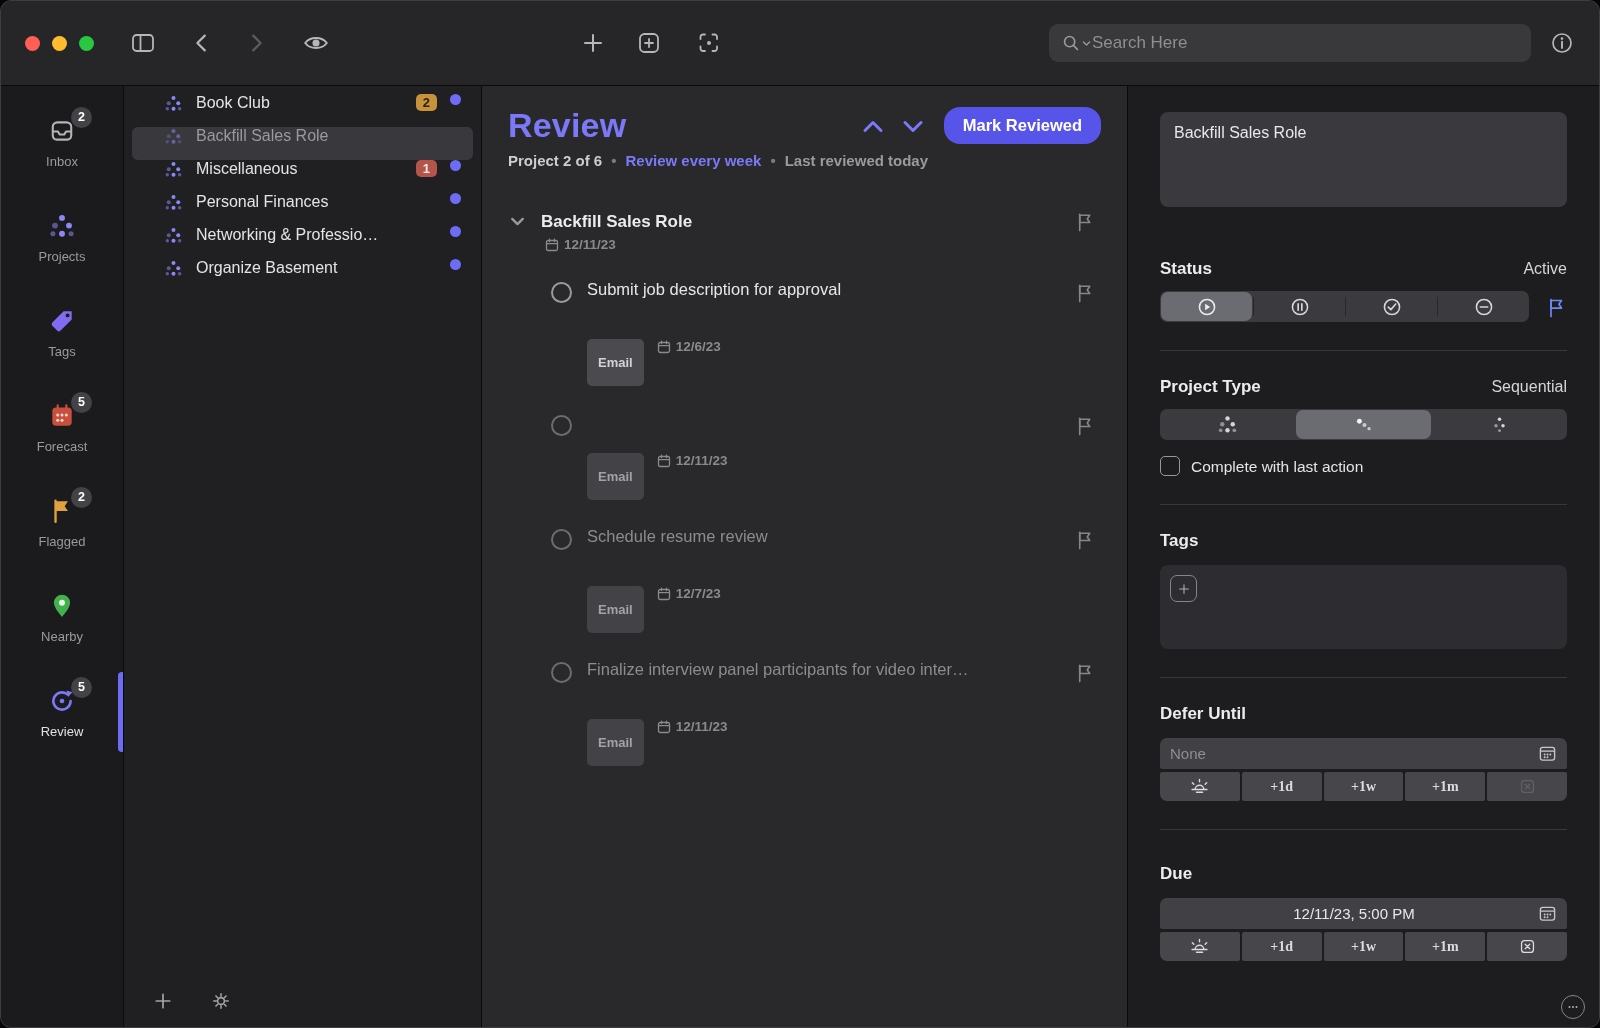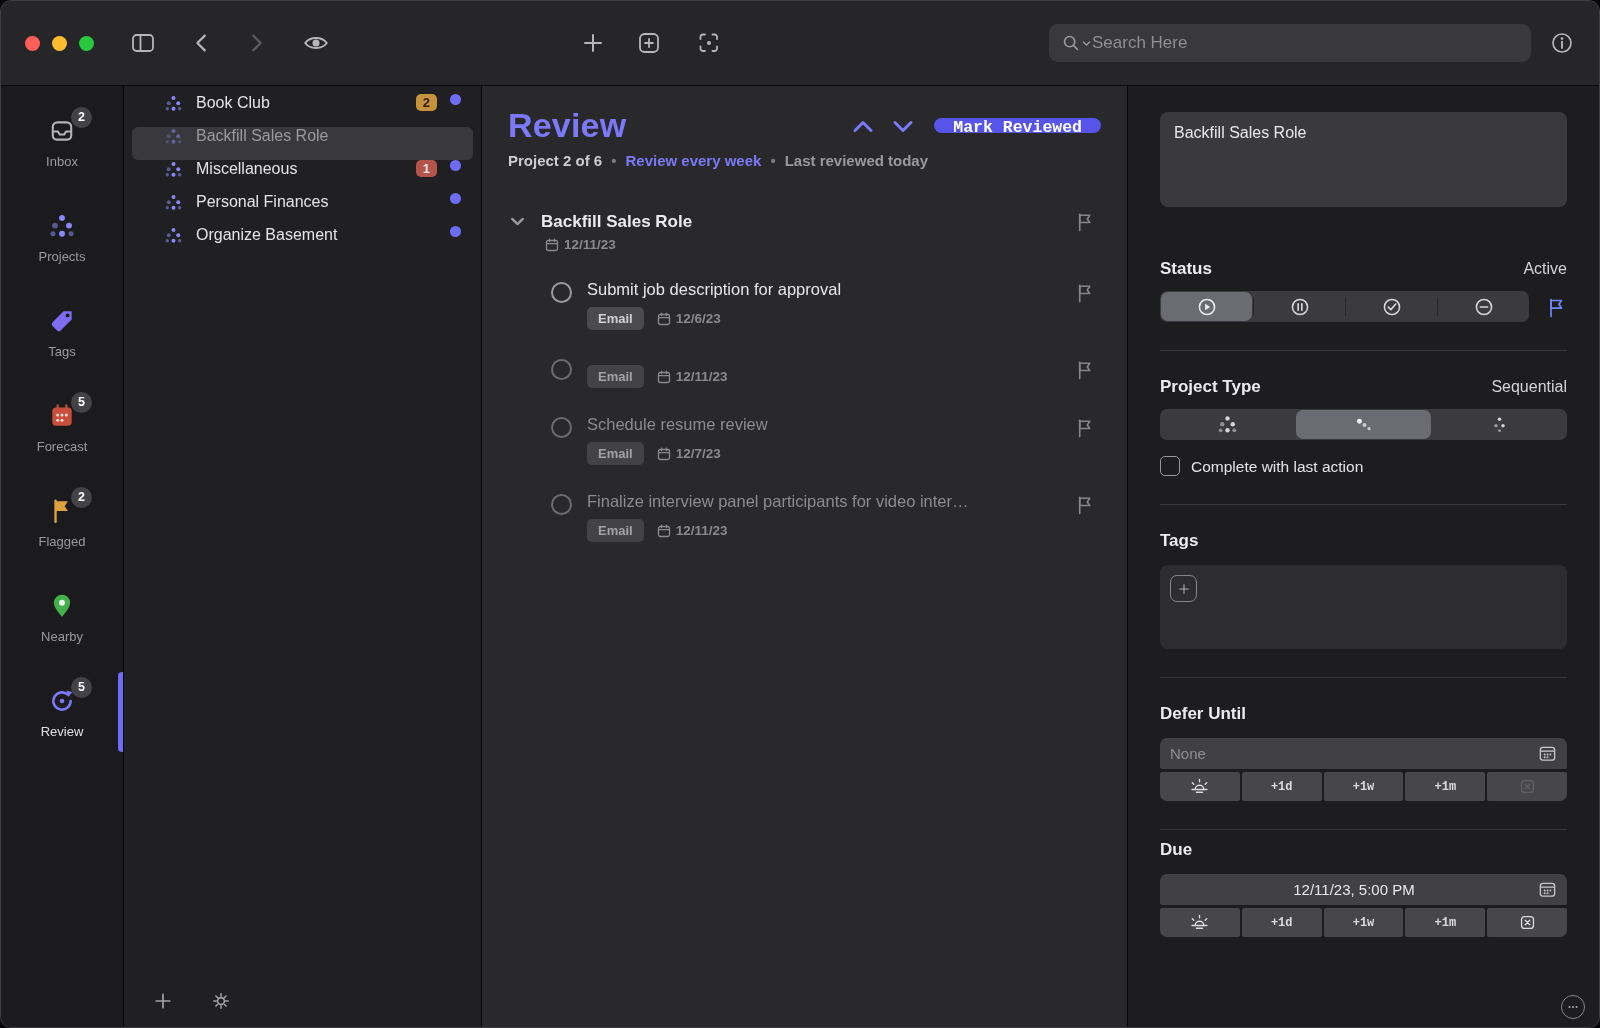--- a/index.html
+++ b/index.html
@@ -44,39 +44,39 @@
   .proj-icon { color:#8a88f8; flex:0 0 19px; }
   .proj-row.selected .proj-icon { opacity:.55; }
   .proj-footer { margin-top:auto; height:52px; display:flex; align-items:center; gap:36px; padding:0 28px; color:#a4a4a8; }
 
   
   .main { flex:1; background:#29292c; padding:20px 26px 0 26px; min-width:0; position:relative; }
   .main-header { display:flex; align-items:center; }
   .main-title { font-size:34px; font-weight:800; color:#7b79f7; letter-spacing:.2px; }
   .nav-chevrons { margin-left:auto; display:flex; gap:10px; align-items:center; }
   .nav-btn { background:none; border:none; color:#7b79f7; padding:0; display:flex; cursor:default; }
-  .mark-btn { margin-left:16px; height:15px; padding:0 19px; border:none; border-radius:16px; background:#5755e9; color:#fff; font-size:16.5px; font-weight:700; font-family:Liberation Mono, monospace; cursor:default; }
+  .mark-btn { margin-left:16px; height:37px; padding:0 19px; border:none; border-radius:16px; background:#5755e9; color:#fff; font-size:16.5px; font-weight:700; font-family:Liberation Sans, sans-serif; cursor:default; }
   .subtitle { margin-top:7px; display:flex; gap:9px; align-items:center; font-size:15px; font-weight:600; }
   .sub-count { color:#cdcdd1; } .sub-sep { color:#7a7a7e; } .sub-freq { color:#7b79f7; } .sub-last { color:#9a9a9e; }
 
   .group-row { margin-top:42px; display:flex; align-items:center; padding-right:6px; }
   .disc-btn { background:none; border:none; color:#9a9a9e; padding:0; display:flex; cursor:default; }
   .group-name { margin-left:14px; font-size:17px; font-weight:700; color:#ececf0; }
   .flag-btn { margin-left:auto; background:none; border:none; color:#85858a; padding:0; display:flex; cursor:default; }
   .group-date { margin:5px 0 0 37px; display:flex; align-items:center; gap:5px; color:#8a8a8e; font-size:13.5px; font-weight:600; }
 
   .tasks { margin-top:28px; }
   .task { display:flex; align-items:flex-start; margin-bottom:27px; padding:0 6px 0 43px; }
   .task-circle { width:21px; height:21px; flex:0 0 21px; border-radius:50%; border:2px solid #9a9a9f; background:transparent; margin-top:2px; cursor:default; padding:0; }
   .task.dim .task-circle { border-color:#6b6b70; }
   .task-body { margin-left:15px; flex:1; min-width:0; }
   .task-title { font-size:16.5px; font-weight:500; color:#e6e6ea; white-space:nowrap; overflow:hidden; text-overflow:ellipsis; }
   .task.dim .task-title { color:#8b8b90; }
   .task-meta { margin-top:8px; display:flex; align-items:center; gap:13px; }
-  .tag-pill { background:#4a4a4f; color:#d2d2d6; font-size:13px; font-weight:600; padding:4px 11px; border-radius:5px; }
+  .tag-pill { background:#4a4a4f; color:#d2d2d6; font-size:13px; font-weight:600; padding:16px 11px; border-radius:5px;margin-top:32px; }
   .task.dim .tag-pill { background:#424247; color:#a2a2a7; }
   .meta-date { display:flex; align-items:center; gap:5px; color:#8a8a8e; font-size:13.5px; font-weight:600; }
   .task .flag-btn { margin-top:2px; }
 
   
   .inspector { width:472px; flex:0 0 472px; background:#1d1d20; border-left:1px solid #0a0a0a; padding:26px 32px 0 32px; position:relative; }
   .insp-titlebox { background:#3a3a3e; border-radius:8px; height:95px; padding:12px 14px; font-size:16px; color:#e8e8ec; cursor:text; }
   .insp-section-head { display:flex; align-items:baseline; justify-content:space-between; }
   .insp-label { font-size:17px; font-weight:700; color:#ececf0; }
   .insp-value { font-size:16px; color:#d4d4d8; }
@@ -95,21 +95,21 @@
 
   .tags-box { margin-top:14px; background:#2d2d31; border-radius:8px; height:84px; padding:10px; }
   .tag-add { width:27px; height:27px; border-radius:7px; border:1.4px solid #85858a; background:transparent; color:#b0b0b4; display:flex; align-items:center; justify-content:center; cursor:default; padding:0; }
 
   .field { margin-top:14px; height:31px; background:#404045; border-radius:7px 7px 2px 2px; display:flex; align-items:center; padding:0 10px; }
   .field-text { flex:1; font-size:15px; }
   .field-text.placeholder { color:#8e8e93; }
   .field-text.value { color:#e8e8ec;text-align:center; }
   .field-cal { color:#c8c8cc; display:flex; background:none; border:none; padding:0; cursor:default; }
   .quickbar { margin-top:3px; height:29px; display:flex; gap:2px; }
-  .qbtn { flex:1; background:#46464b; border:none; color:#dcdce0; font-size:12px; font-weight:600; font-family:Liberation Mono, monospace; display:flex; align-items:center; justify-content:center; cursor:default; border-radius:2px; }
+  .qbtn { flex:1; background:#46464b; border:none; color:#dcdce0; font-size:14px; font-weight:600; font-family:Liberation Serif, serif; display:flex; align-items:center; justify-content:center; cursor:default; border-radius:2px; }
   .qbtn:first-child { border-radius:2px 2px 2px 7px; border-top-left-radius:2px; border-bottom-left-radius:7px; }
   .qbtn:last-child { border-bottom-right-radius:7px; }
   .qbtn.disabled { color:#77777c; }
   .more-btn { position:absolute; right:14px; bottom:8px; width:24px; height:24px; border-radius:50%; border:1.5px solid #85858a; background:transparent; color:#b0b0b4; display:flex; align-items:center; justify-content:center; cursor:default; padding:0; }
 </style>
 </head>
 <body>
 
 <svg width="0" height="0" style="position:absolute" aria-hidden="true">
   <symbol id="i-dots" viewBox="0 0 20 20">
@@ -319,20 +319,27 @@
             </svg>
           <span class="proj-name">Miscellaneous</span>
           <span class="proj-badge red">1</span>
           <span class="proj-dot"></span>
         </div>
         <div class="proj-row">
           <svg class="proj-icon" width="19" height="19" viewBox="0 0 20 20">
               <use href="#i-dots"></use>
             </svg>
           <span class="proj-name">Personal Finances</span>
+          <span class="proj-dot"></span>
+        </div>
+        <div class="proj-row">
+          <svg class="proj-icon" width="19" height="19" viewBox="0 0 20 20">
+              <use href="#i-dots"></use>
+            </svg>
+          <span class="proj-name">Networking &amp; Professio…</span>
           <span class="proj-dot"></span>
         </div>
         <div class="proj-row">
           <svg class="proj-icon" width="19" height="19" viewBox="0 0 20 20">
               <use href="#i-dots"></use>
             </svg>
           <span class="proj-name">Organize Basement</span>
           <span class="proj-dot"></span>
         </div>
         <div class="proj-footer">
@@ -599,21 +606,21 @@
           <button class="qbtn">+1m</button>
           <button class="qbtn disabled">
             <svg width="17" height="17" viewBox="0 0 20 20" opacity=".55">
                 <use href="#i-xbox"></use>
               </svg>
           </button>
         </div>
 
         <div class="divider"></div>
 
-        <div class="insp-section-head" style="margin-top:10px">
+        <div class="insp-section-head" style="margin-top:34px">
           <span class="insp-label">Due</span>
         </div>
         <div class="field">
           <span class="field-text value">12/11/23, 5:00 PM</span>
           <button class="field-cal">
             <svg width="19" height="19" viewBox="0 0 20 20">
                 <use href="#i-calbig"></use>
               </svg>
           </button>
         </div>

